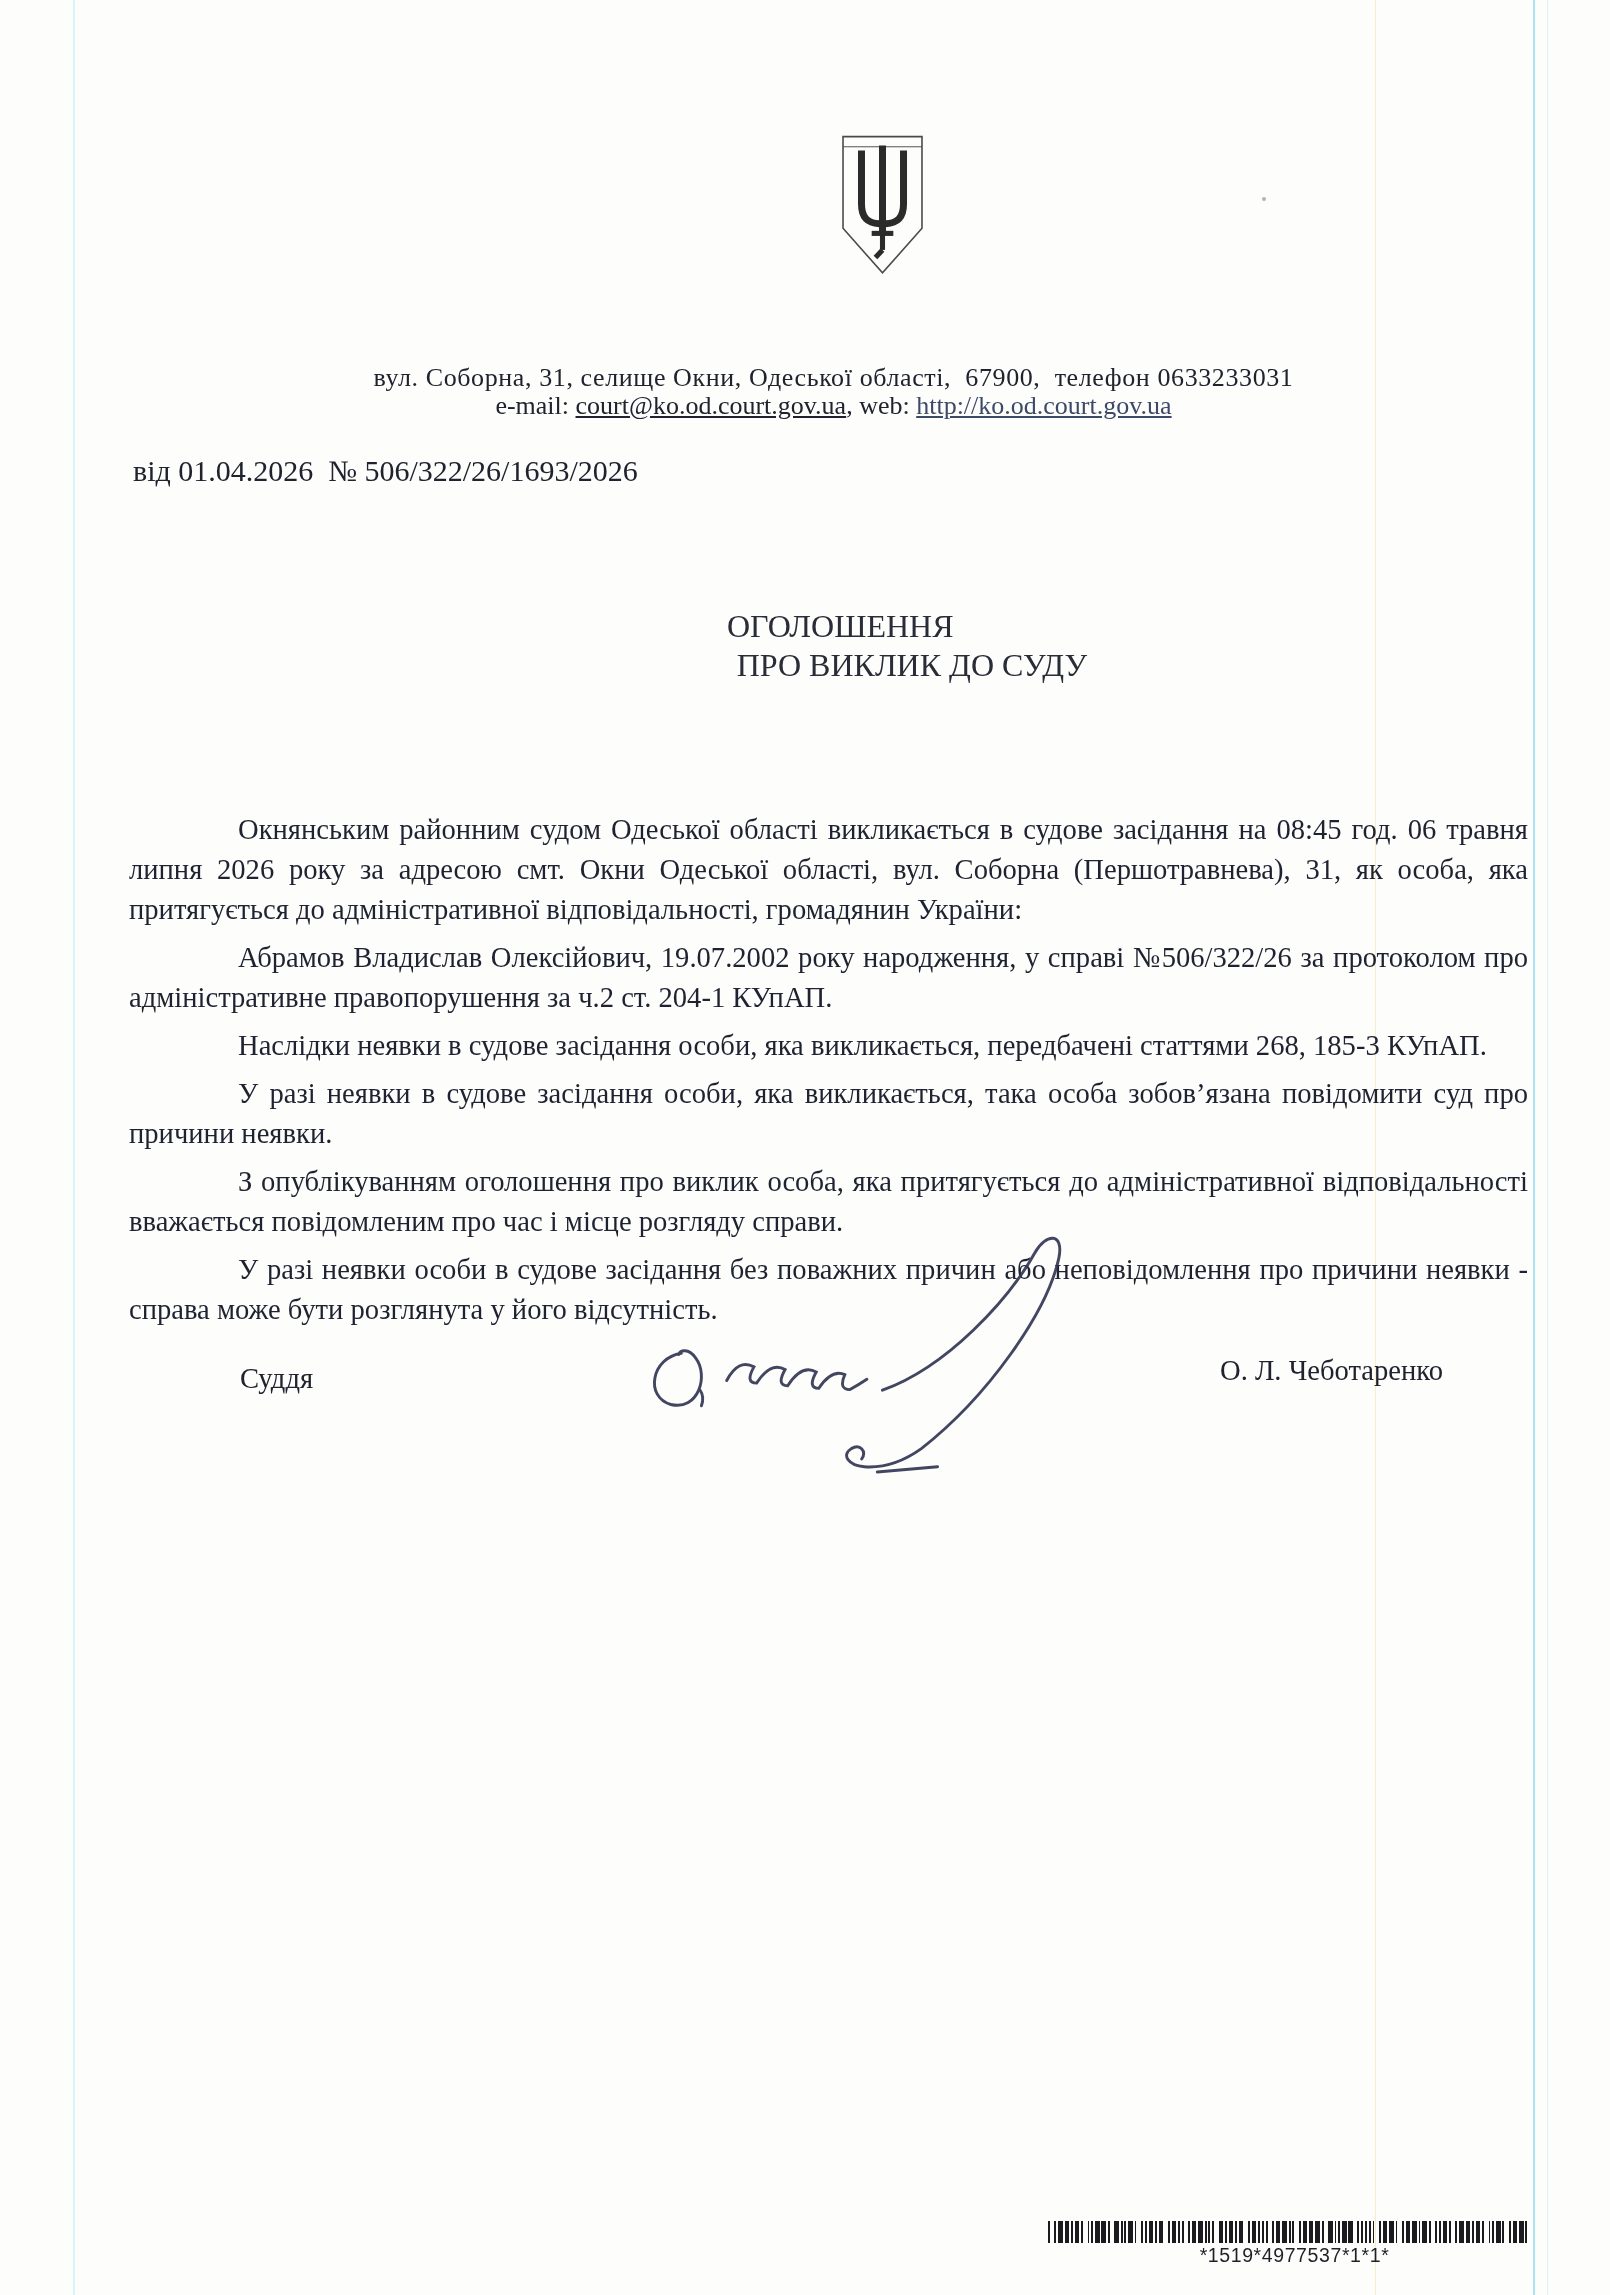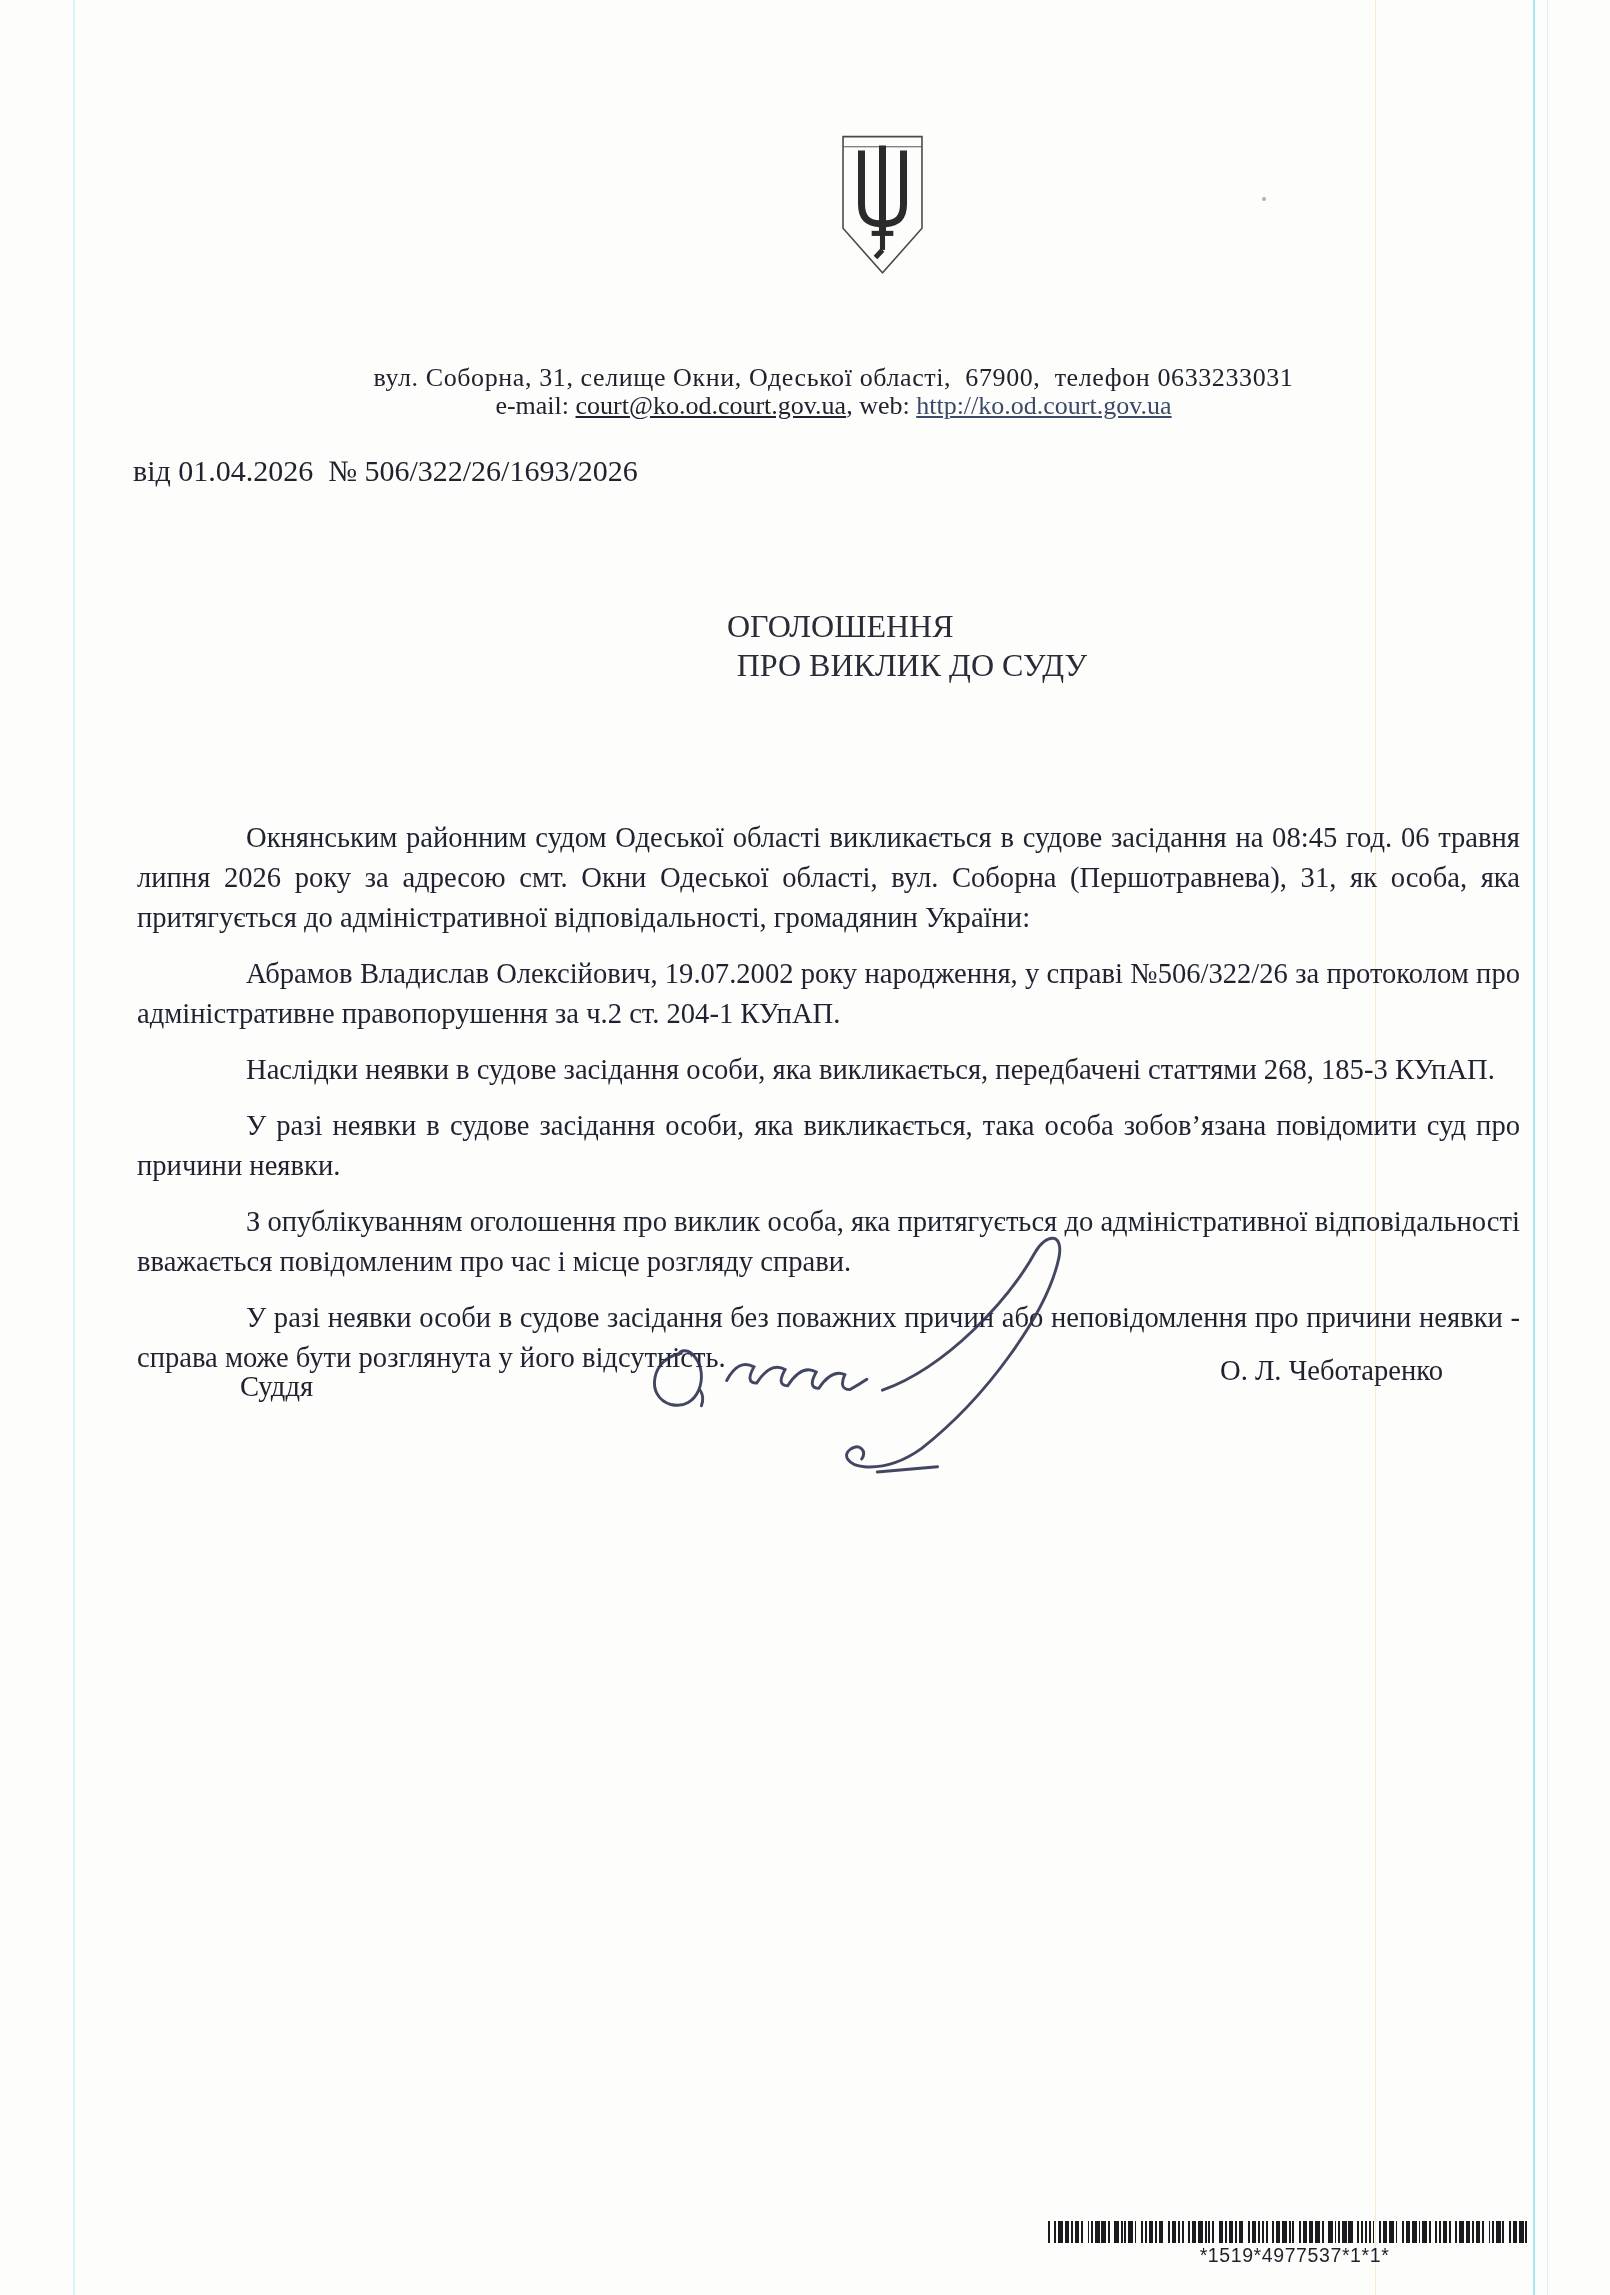--- a/index.html
+++ b/index.html
@@ -32,26 +32,26 @@
   .ref-line { position:absolute; left:133px; top:454px; font-size:30px; white-space:pre; }
 
   a.doc-link { color:#20232e; text-decoration:underline; }
   a.doc-link.web { color:#3c4a68; }
 
   .title-block { position:absolute; left:727px; top:607px; font-size:32px; line-height:39px; color:#2a2d38; }
   .title-block .l2 { padding-left:9.7px; }
 
   .body-text { position:absolute; left:121px; top:802px; width:1415px; }
   .body-text p {
-    margin:16px; text-indent:109px; text-align:justify;
+    margin:8px; text-indent:109px; text-align:justify;
     font-size:28.6px; line-height:40px; color:#1f2230;
   }
 
   .sig-row { position:absolute; left:121px; top:1355px; width:1415px; font-size:28.6px; }
-  .sig-role { position:absolute; left:119px; top:16px;text-align:right; }   
+  .sig-role { position:absolute; left:119px; top:8px;text-align:right; }   
   .sig-name { position:absolute; left:1099px; top:0; }  
 
   .signature-svg { position:absolute; left:584px; top:1220px; width:519px; height:273px;
                    pointer-events:none; z-index:5; }
 
   .barcode-wrap { position:absolute; left:1048px; top:2221px; width:493px; text-align:center; }
   .barcode-bars { position:relative; height:22px; white-space:nowrap; font-size:0; text-align:left; }
   .barcode-bars i { display:inline-block; height:22px; }
   .barcode-bars i.b { background:#1b1b1f; }
   .barcode-text { margin-top:1.3px; font-family:"Liberation Sans", sans-serif;

